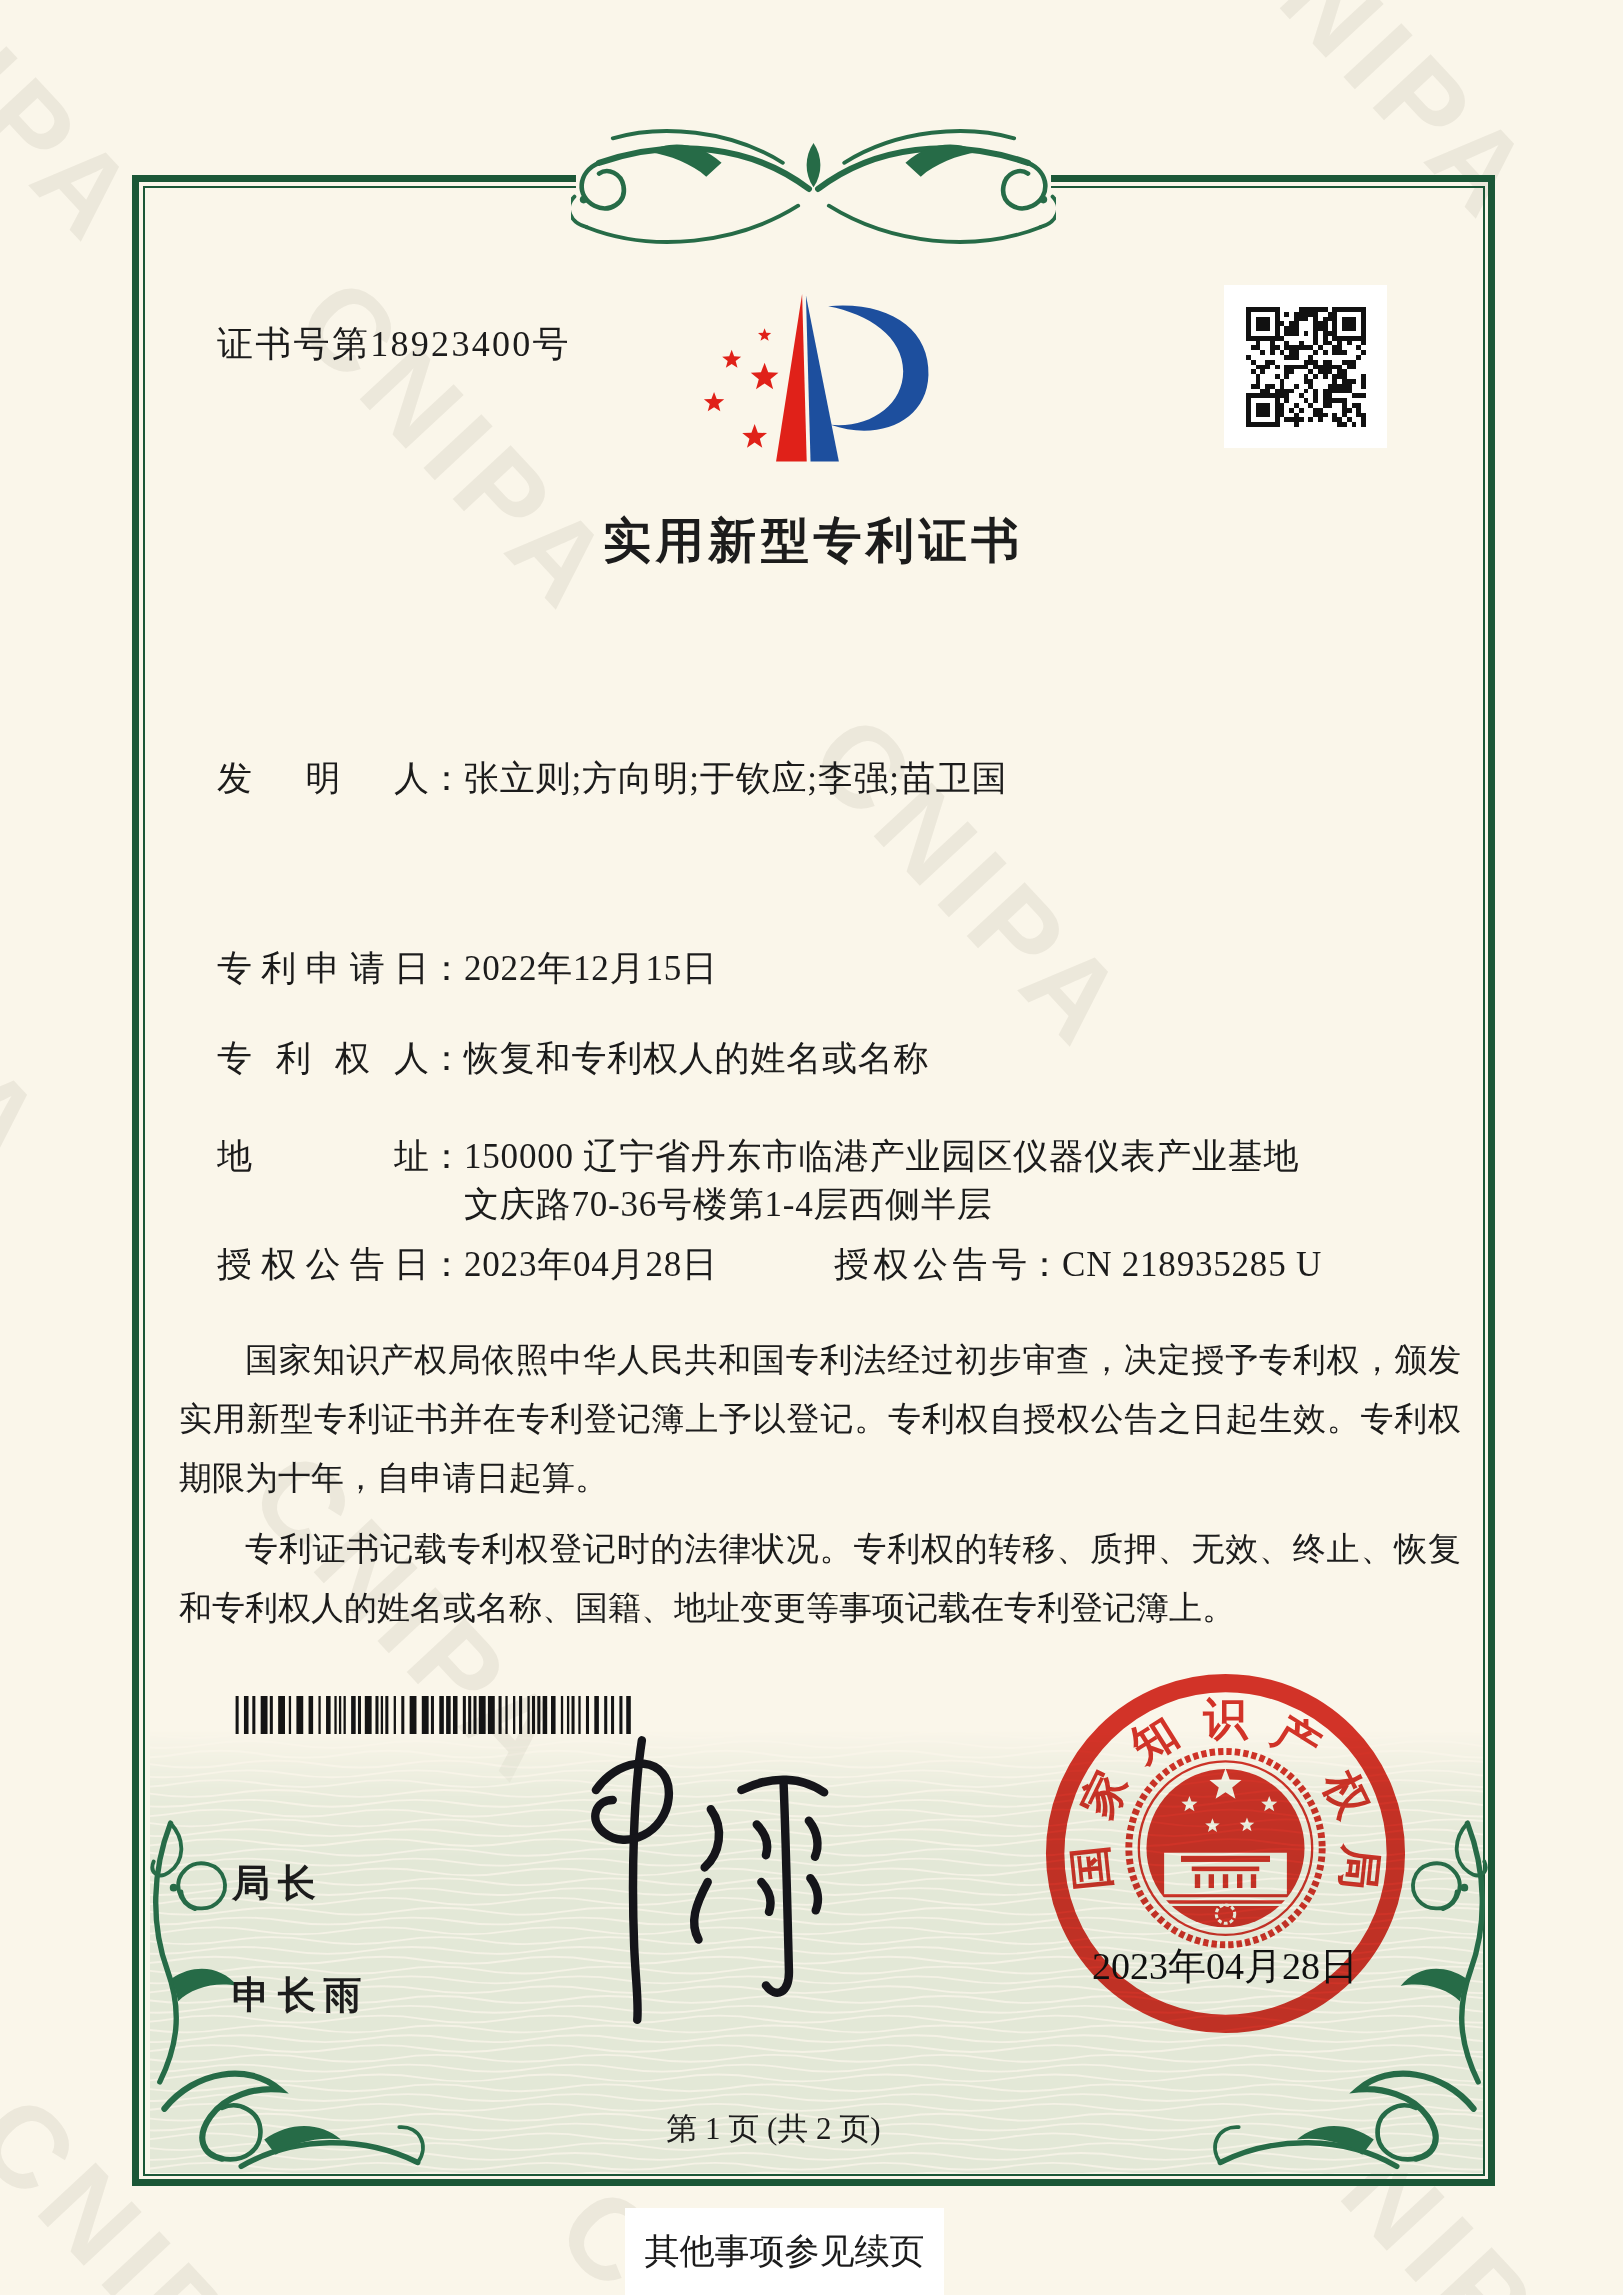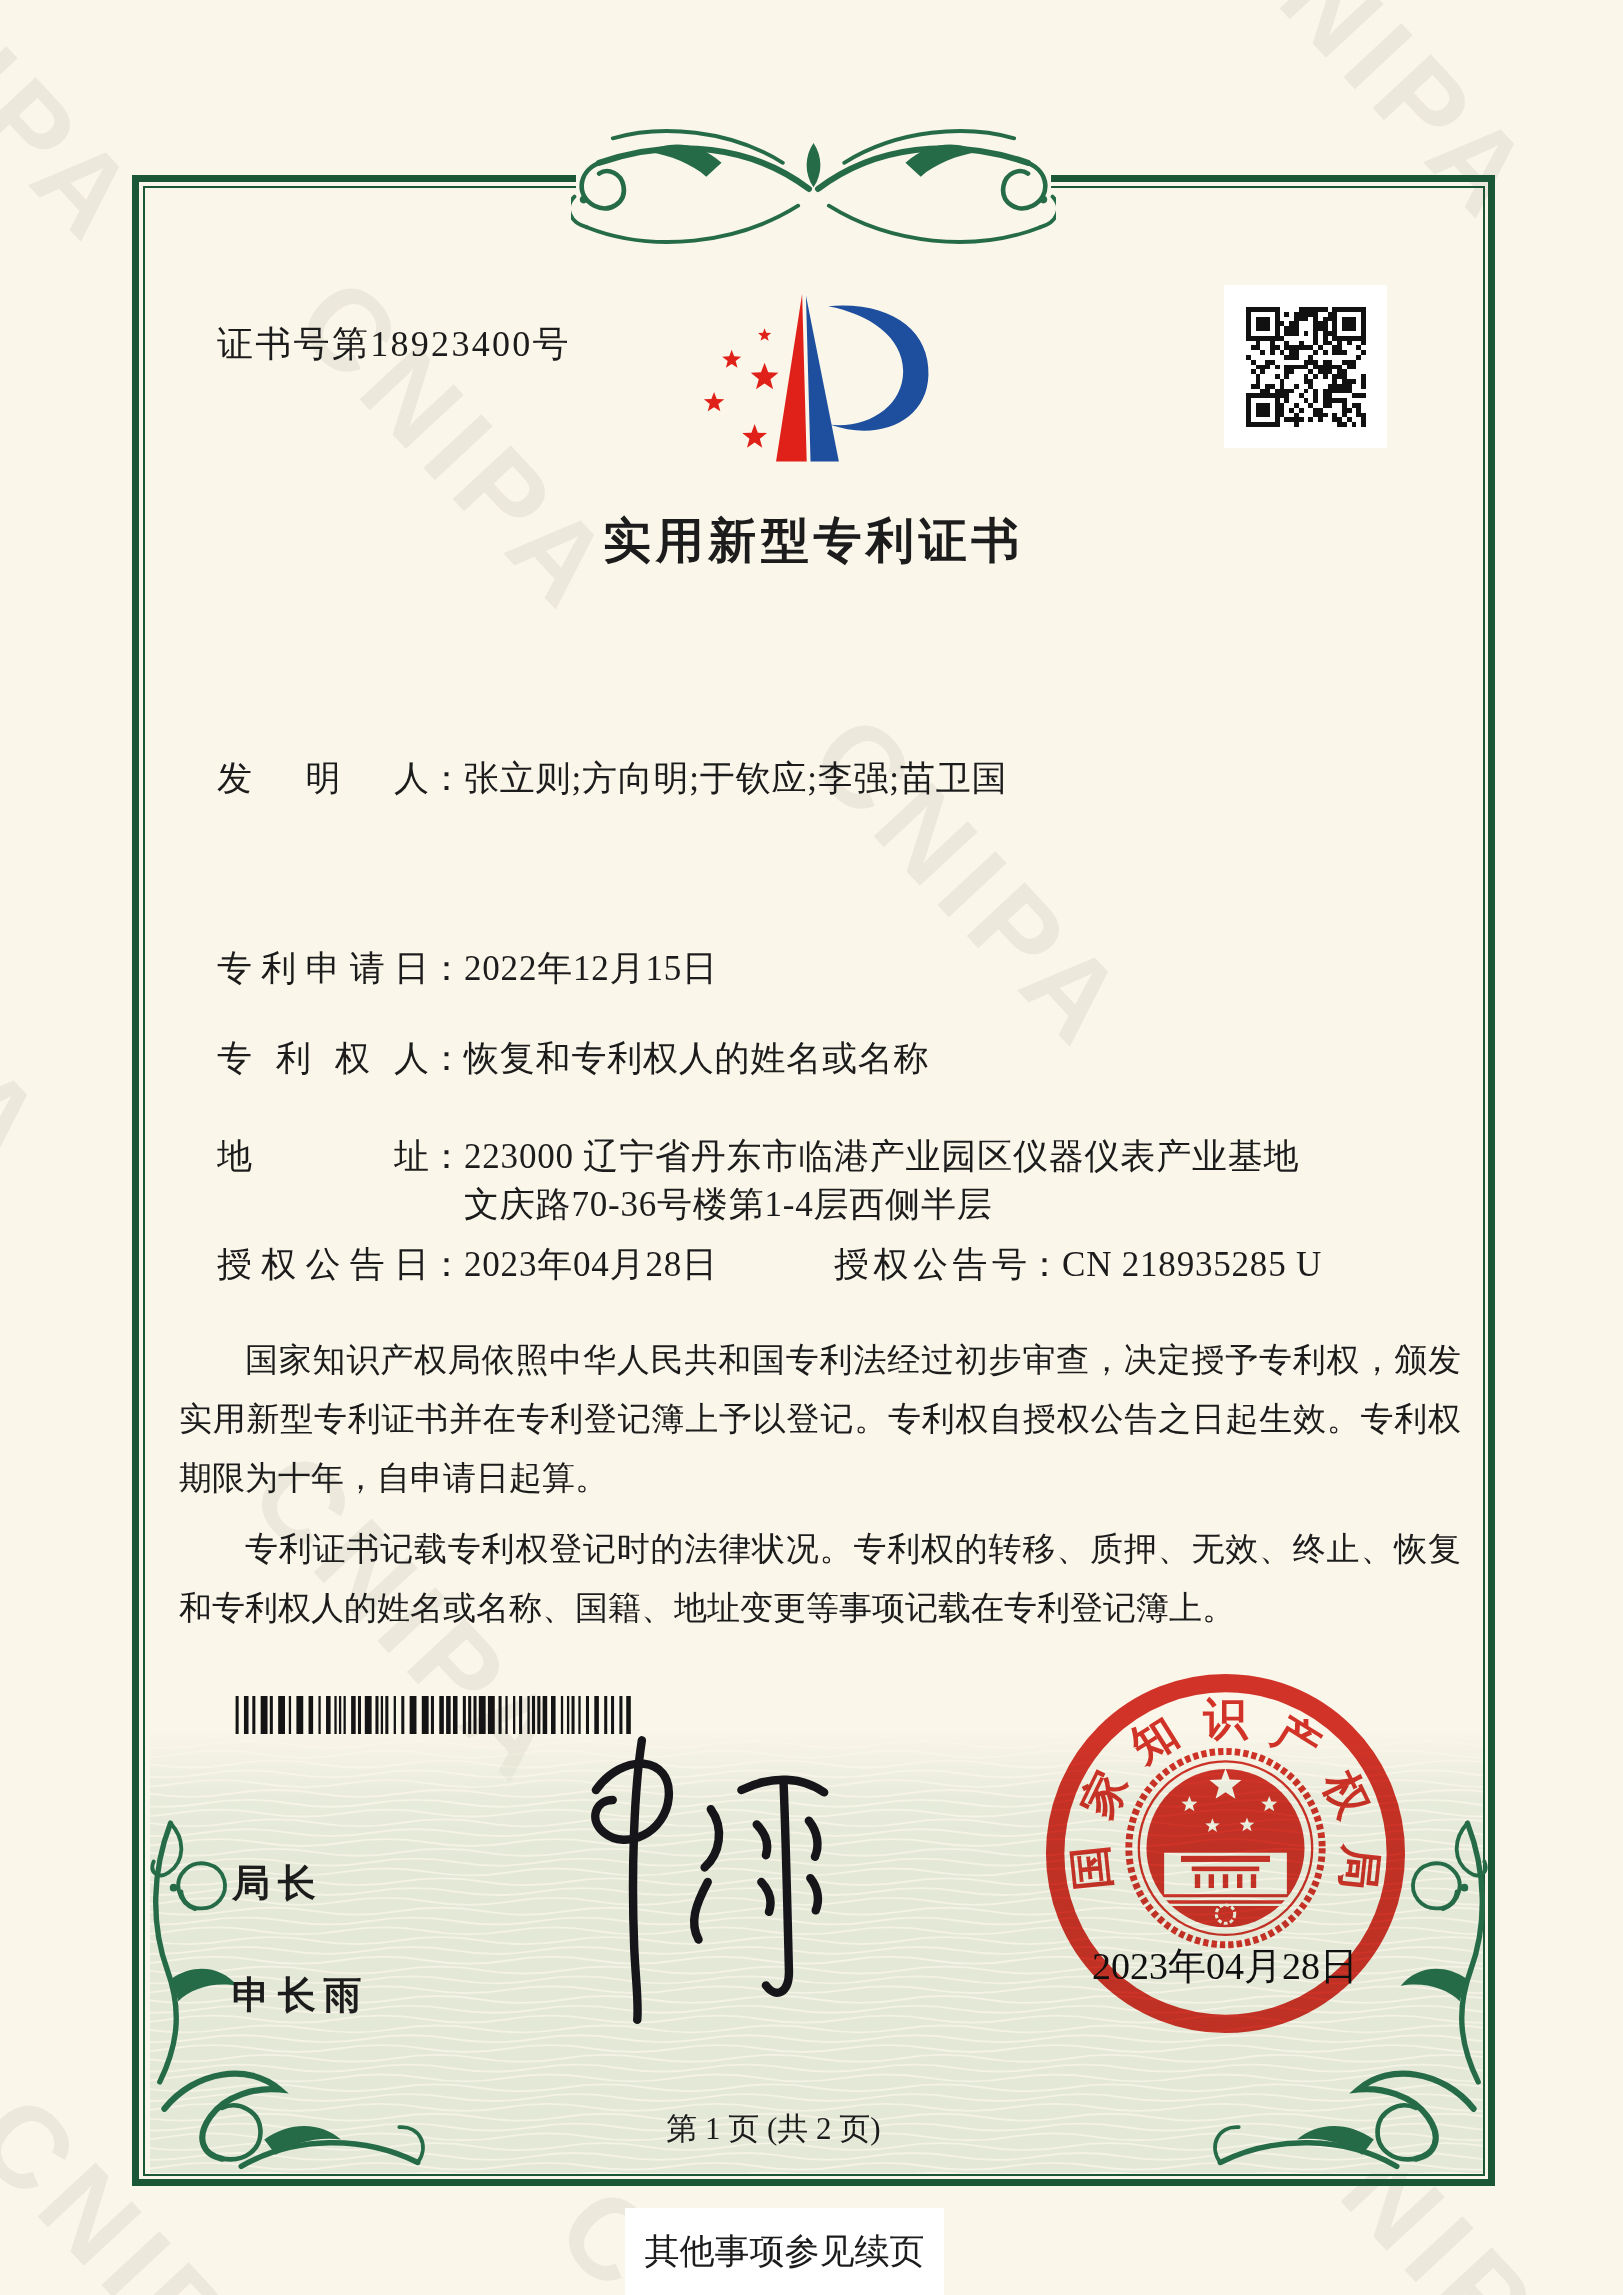--- a/index.html
+++ b/index.html
@@ -519,21 +519,21 @@
   <div class="frow" style="top:755px">
     <span class="f-label">发明人</span><span class="colon">：</span><span class="f-value">张立则;方向明;于钦应;李强;苗卫国</span>
   </div>
   <div class="frow" style="top:945px">
     <span class="f-label">专利申请日</span><span class="colon">：</span><span class="f-value">2022年12月15日</span>
   </div>
   <div class="frow" style="top:1035px">
     <span class="f-label">专利权人</span><span class="colon">：</span><span class="f-value">恢复和专利权人的姓名或名称</span>
   </div>
   <div class="frow" style="top:1133px">
-    <div><span class="f-label">地址</span><span class="colon">：</span><span class="f-value">223000 辽宁省丹东市临港产业园区仪器仪表产业基地</span></div>
+    <div><span class="f-label">地址</span><span class="colon">：</span><span class="f-value">150000 辽宁省丹东市临港产业园区仪器仪表产业基地</span></div>
     <div class="addr2"><span class="f-value">文庆路70-36号楼第1-4层西侧半层</span></div>
   </div>
   <div class="frow" style="top:1241px">
     <span class="f-label">授权公告日</span><span class="colon">：</span><span class="f-value">2023年04月28日</span>
     <span class="pair2"><span class="f-label">授权公告号</span><span class="colon">：</span><span class="f-value">CN 218935285 U</span></span>
   </div>
 
   <div class="legal">
     <p>国家知识产权局依照中华人民共和国专利法经过初步审查，决定授予专利权，颁发实用新型专利证书并在专利登记簿上予以登记。专利权自授权公告之日起生效。专利权期限为十年，自申请日起算。</p>
     <p>专利证书记载专利权登记时的法律状况。专利权的转移、质押、无效、终止、恢复和专利权人的姓名或名称、国籍、地址变更等事项记载在专利登记簿上。</p>

